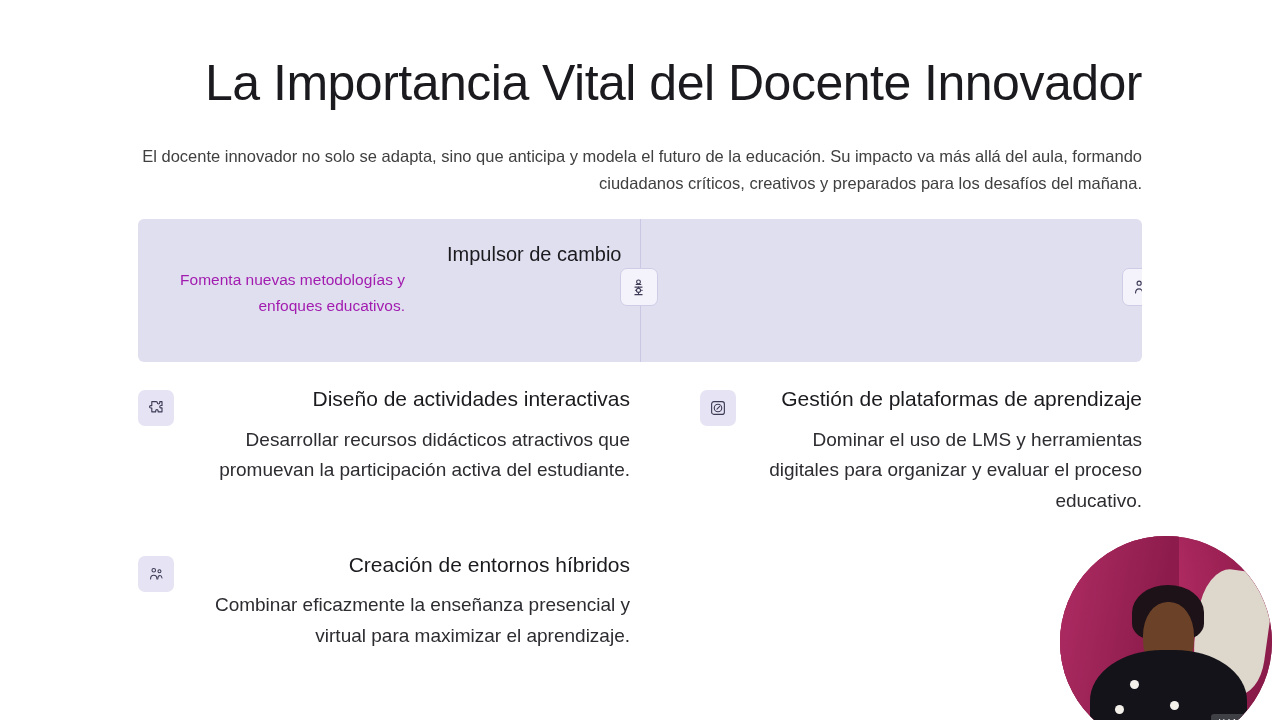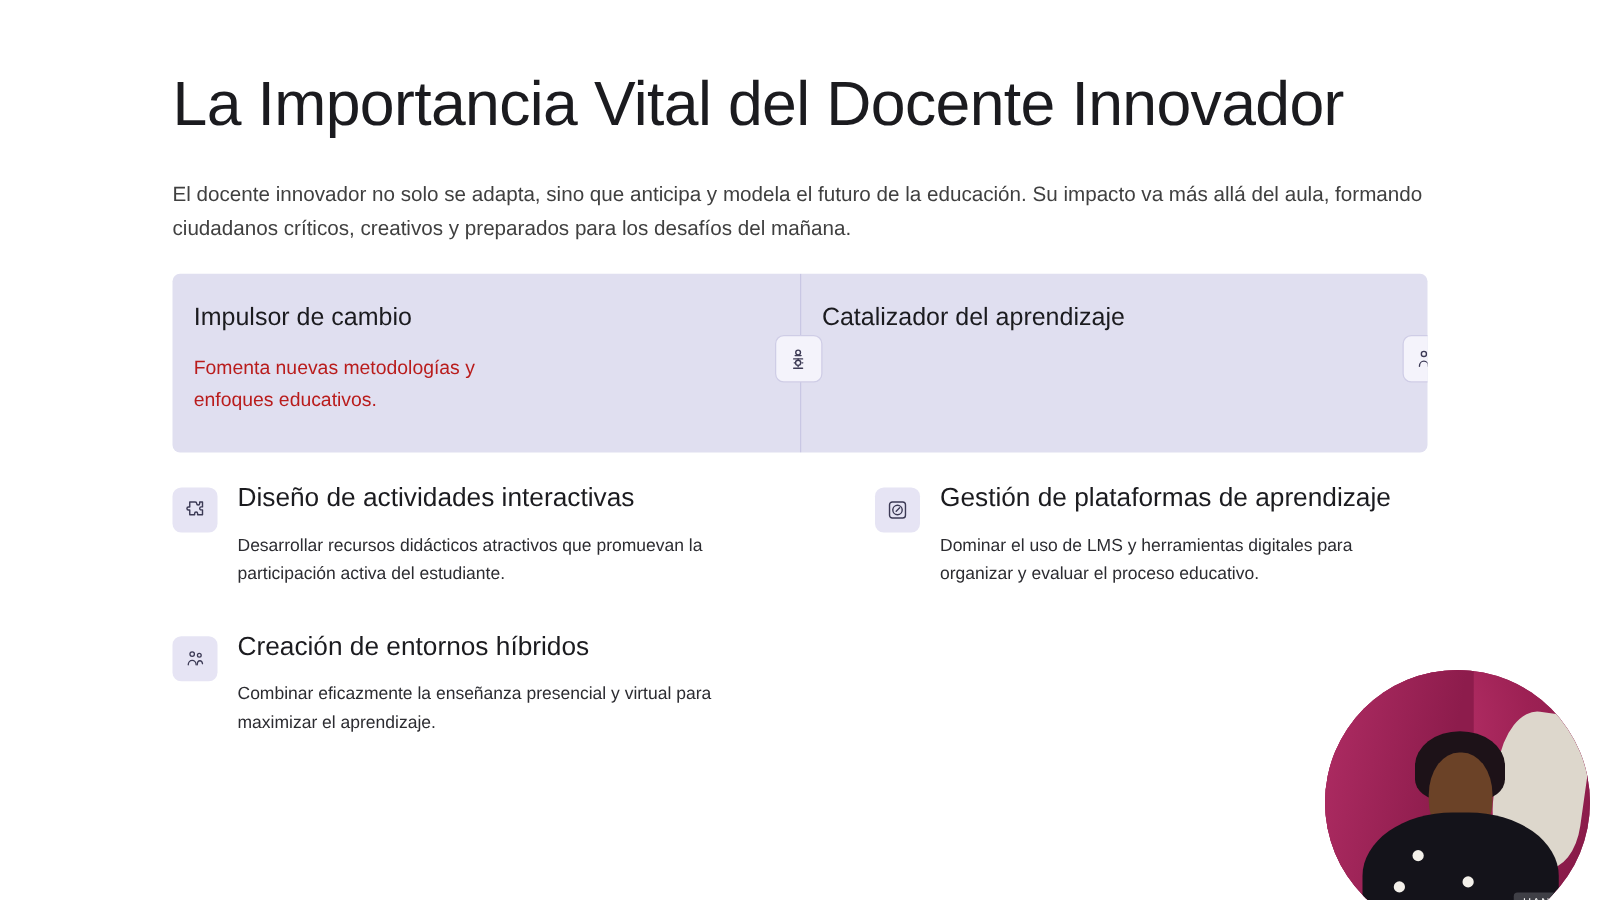--- a/index.html
+++ b/index.html
@@ -8,20 +8,21 @@
     height: 720px;
     background: #ffffff;
     font-family: "Liberation Sans", sans-serif;
     overflow: hidden;
   }
   .page {
     position: relative;
     width: 1280px;
     height: 720px;
     padding: 0 138px;
+    text-align: right;
   }
 
   
   .main-title {
     font-size: 50px;
     font-weight: 400;
     color: #1b1b1f;
     letter-spacing: -0.5px;
     line-height: 1.1;
     padding-top: 56px;
@@ -53,24 +54,23 @@
   }
   .band-col + .band-col { border-left: 1px solid #c9c7e4; }
   .band-title {
     font-size: 20px;
     font-weight: 400;
     color: #1b1b1f;
     line-height: 1.3;
     white-space: nowrap;
   }
   .band-text {
-    margin-top: 15px;
     font-size: 15.5px;
     line-height: 1.62;
-    color: #b91c1c;
+    color: #a21caf;
     max-width: 250px;
   }
   .band-icon {
     position: absolute;
     top: 49px;
     right: -18px;
     width: 38px;
     height: 38px;
     background: #f4f3fb;
     border: 1px solid #cfcde6;
@@ -114,21 +114,21 @@
   .item-body { margin-left: 16px; }
   .item-title {
     font-size: 21px;
     font-weight: 400;
     color: #1b1b1f;
     line-height: 1.25;
     white-space: nowrap;
   }
   .item-text {
     margin-top: 12px;
-    font-size: 14px;
+    font-size: 19px;
     line-height: 1.62;
     color: #2c2c31;
     max-width: 440px;
   }
 
   
   .webcam {
     position: absolute;
     right: 8px;
     bottom: -28px;
@@ -228,21 +228,20 @@
           <path d="M7.5 11.5h9"></path>
           <path d="M9 8.2h6"></path>
           <circle cx="12" cy="15.5" r="2.6"></circle>
           <path d="M12 12.3v-.8M12 19.5v-.8M8.9 15.5h-.8M15.9 15.5h.8"></path>
           <path d="M7.5 21h9"></path>
         </svg>
       </div>
     </div>
 
     <div class="band-col">
-      <div class="band-title">Catalizador del aprendizaje</div>
       <div class="band-icon">
         <svg width="19" height="19" viewBox="0 0 24 24" fill="none" stroke="#3c3a55" stroke-width="1.4" stroke-linecap="round" stroke-linejoin="round">
           <circle cx="9" cy="6.5" r="2.6"></circle>
           <path d="M4.5 19c0-3 2-5.2 4.5-5.2s4.5 2.2 4.5 5.2"></path>
           <path d="M17.5 6l1 2.4 2.4 1-2.4 1-1 2.4-1-2.4-2.4-1 2.4-1z"></path>
         </svg>
       </div>
     </div>
 
 

